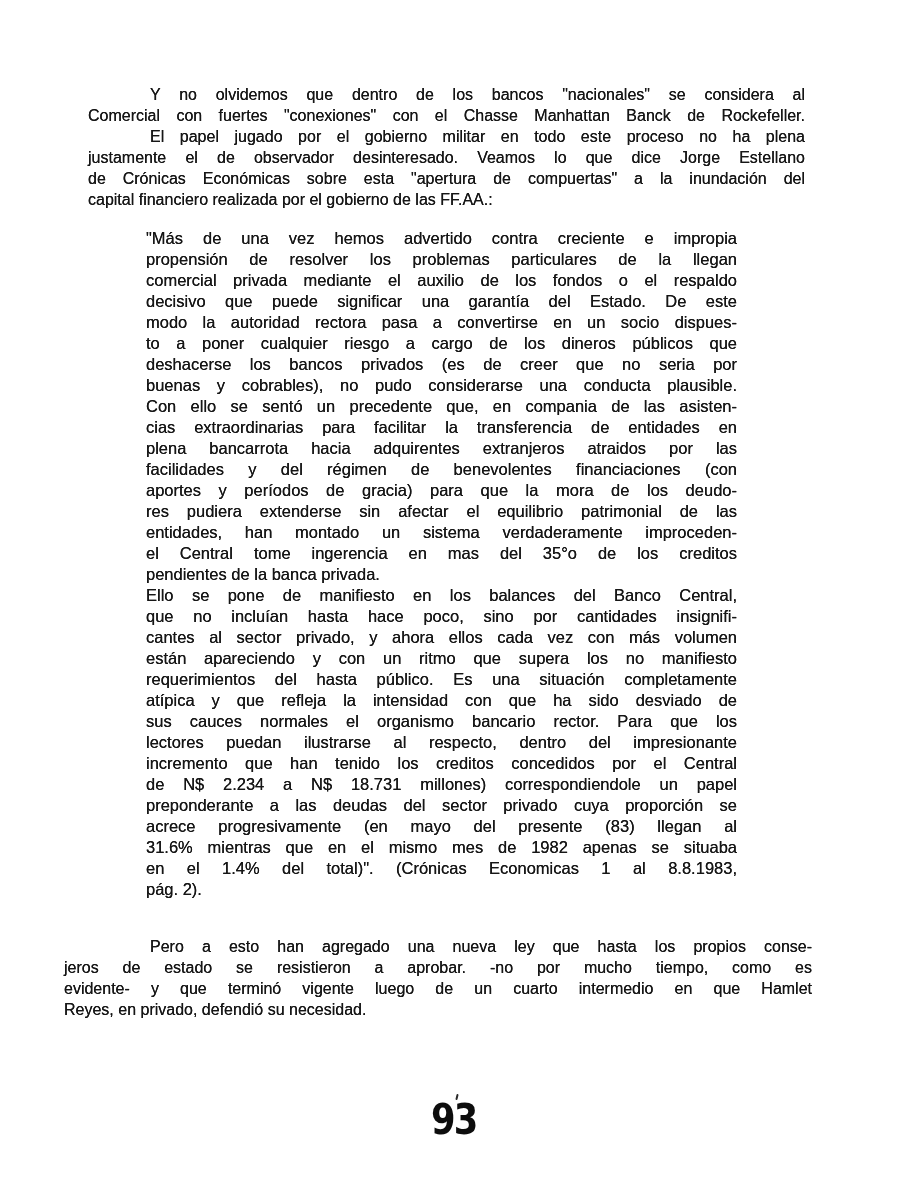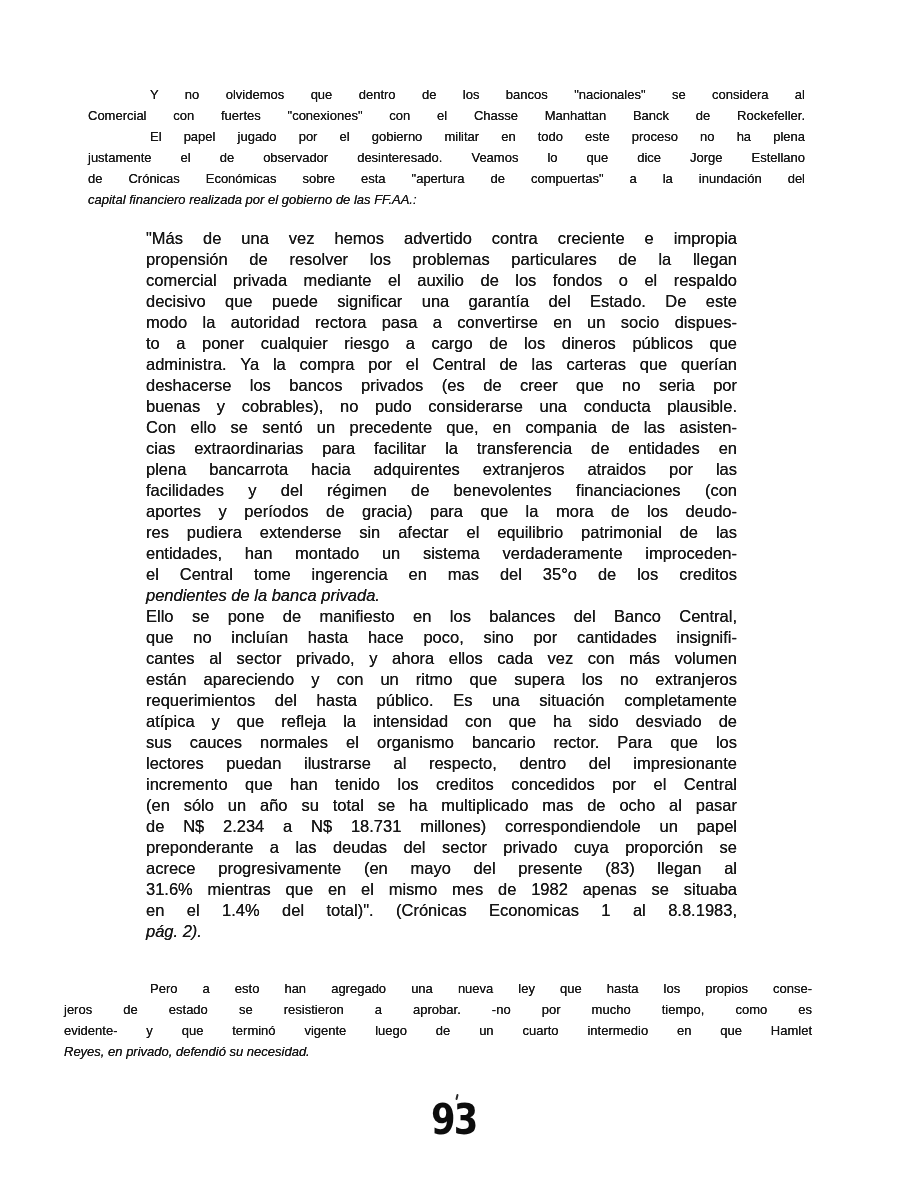--- a/index.html
+++ b/index.html
@@ -16,33 +16,32 @@
     color: #161616;
     font-family: "Liberation Sans", "DejaVu Sans", sans-serif;
   }
   .content {
     position: absolute;
     left: 88px;
     top: 84px;
     width: 717px;
   }
   .para {
-    font-size: 13px;
+    font-size: 16px;
     line-height: 21px;
   }
   .line {
     text-align: justify;
     text-align-last: justify;
     -moz-text-align-last: justify;
     white-space: normal;
     text-shadow: 0 0 0.4px currentColor;
   }
   .line.short {
     text-align-last: left;
-    font-style: italic;
     -moz-text-align-last: left;
   }
   .para .line.indent {
     text-indent: 62px;
   }
   .quote {
     margin: 18px 0 0 58px;
     width: 591px;
     font-size: 16.5px;
     line-height: 21px;
@@ -96,42 +95,40 @@
         <div class="line">de Crónicas Económicas sobre esta "apertura de compuertas" a la inundación del</div>
         <div class="line short">capital financiero realizada por el gobierno de las FF.AA.:</div>
       </section>
     <section class="quote">
         <div class="line">"Más de una vez hemos advertido contra creciente e impropia</div>
         <div class="line">propensión de resolver los problemas particulares de la llegan</div>
         <div class="line">comercial privada mediante el auxilio de los fondos o el respaldo</div>
         <div class="line">decisivo que puede significar una garantía del Estado. De este</div>
         <div class="line">modo la autoridad rectora pasa a convertirse en un socio dispues-</div>
         <div class="line">to a poner cualquier riesgo a cargo de los dineros públicos que</div>
-        <div class="line">administra. Ya la compra por el Central de las carteras que querían</div>
         <div class="line">deshacerse los bancos privados (es de creer que no seria por</div>
         <div class="line">buenas y cobrables), no pudo considerarse una conducta plausible.</div>
         <div class="line">Con ello se sentó un precedente que, en compania de las asisten-</div>
         <div class="line">cias extraordinarias para facilitar la transferencia de entidades en</div>
         <div class="line">plena bancarrota hacia adquirentes extranjeros atraidos por las</div>
         <div class="line">facilidades y del régimen de benevolentes financiaciones (con</div>
         <div class="line">aportes y períodos de gracia) para que la mora de los deudo-</div>
         <div class="line">res pudiera extenderse sin afectar el equilibrio patrimonial de las</div>
         <div class="line">entidades, han montado un sistema verdaderamente improceden-</div>
         <div class="line">el Central tome ingerencia en mas del 35°o de los creditos</div>
         <div class="line short">pendientes de la banca privada.</div>
         <div class="line">Ello se pone de manifiesto en los balances del Banco Central,</div>
         <div class="line">que no incluían hasta hace poco, sino por cantidades insignifi-</div>
         <div class="line">cantes al sector privado, y ahora ellos cada vez con más volumen</div>
-        <div class="line">están apareciendo y con un ritmo que supera los no extranjeros</div>
+        <div class="line">están apareciendo y con un ritmo que supera los no manifiesto</div>
         <div class="line">requerimientos del hasta público. Es una situación completamente</div>
         <div class="line">atípica y que refleja la intensidad con que ha sido desviado de</div>
         <div class="line">sus cauces normales el organismo bancario rector. Para que los</div>
         <div class="line">lectores puedan ilustrarse al respecto, dentro del impresionante</div>
         <div class="line">incremento que han tenido los creditos concedidos por el Central</div>
-        <div class="line">(en sólo un año su total se ha multiplicado mas de ocho al pasar</div>
         <div class="line">de N$ 2.234 a N$ 18.731 millones) correspondiendole un papel</div>
         <div class="line">preponderante a las deudas del sector privado cuya proporción se</div>
         <div class="line">acrece progresivamente (en mayo del presente (83) llegan al</div>
         <div class="line">31.6% mientras que en el mismo mes de 1982 apenas se situaba</div>
         <div class="line">en el 1.4% del total)". (Crónicas Economicas 1 al 8.8.1983,</div>
         <div class="line short">pág. 2).</div>
       </section>
     <section class="para para-3">
         <div class="line indent">Pero a esto han agregado una nueva ley que hasta los propios conse-</div>
         <div class="line">jeros de estado se resistieron a aprobar. -no por mucho tiempo, como es</div>

